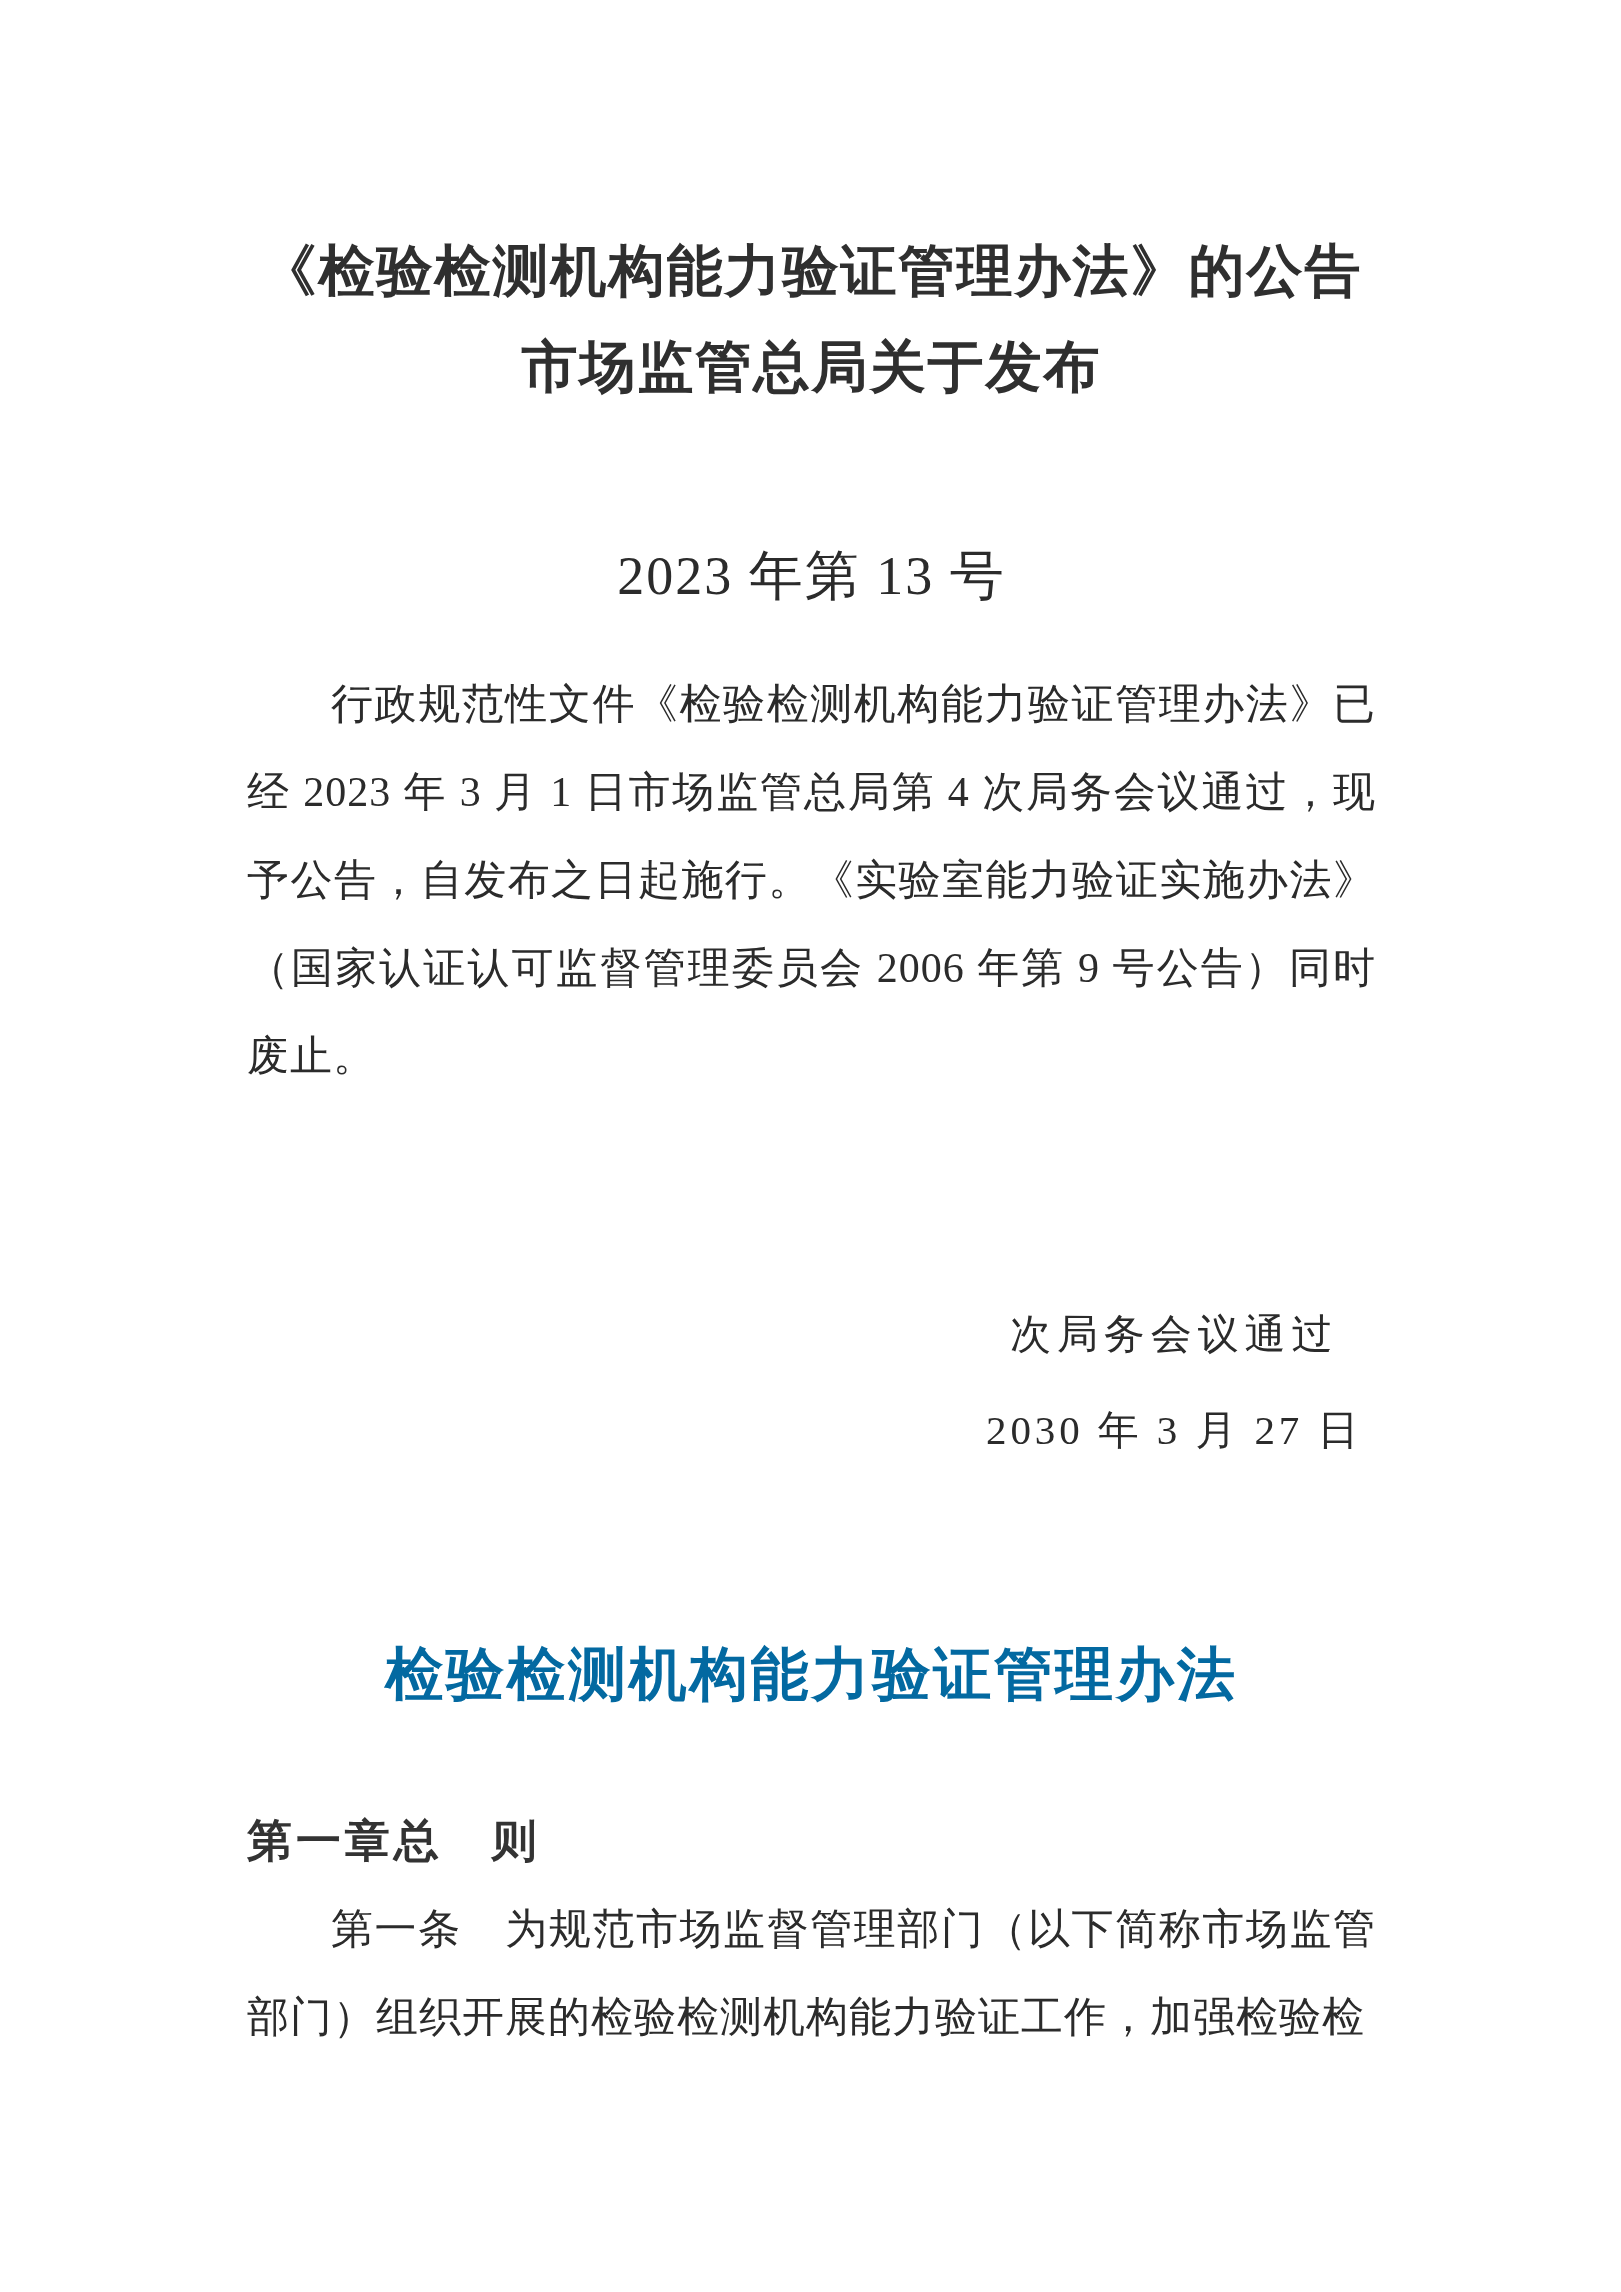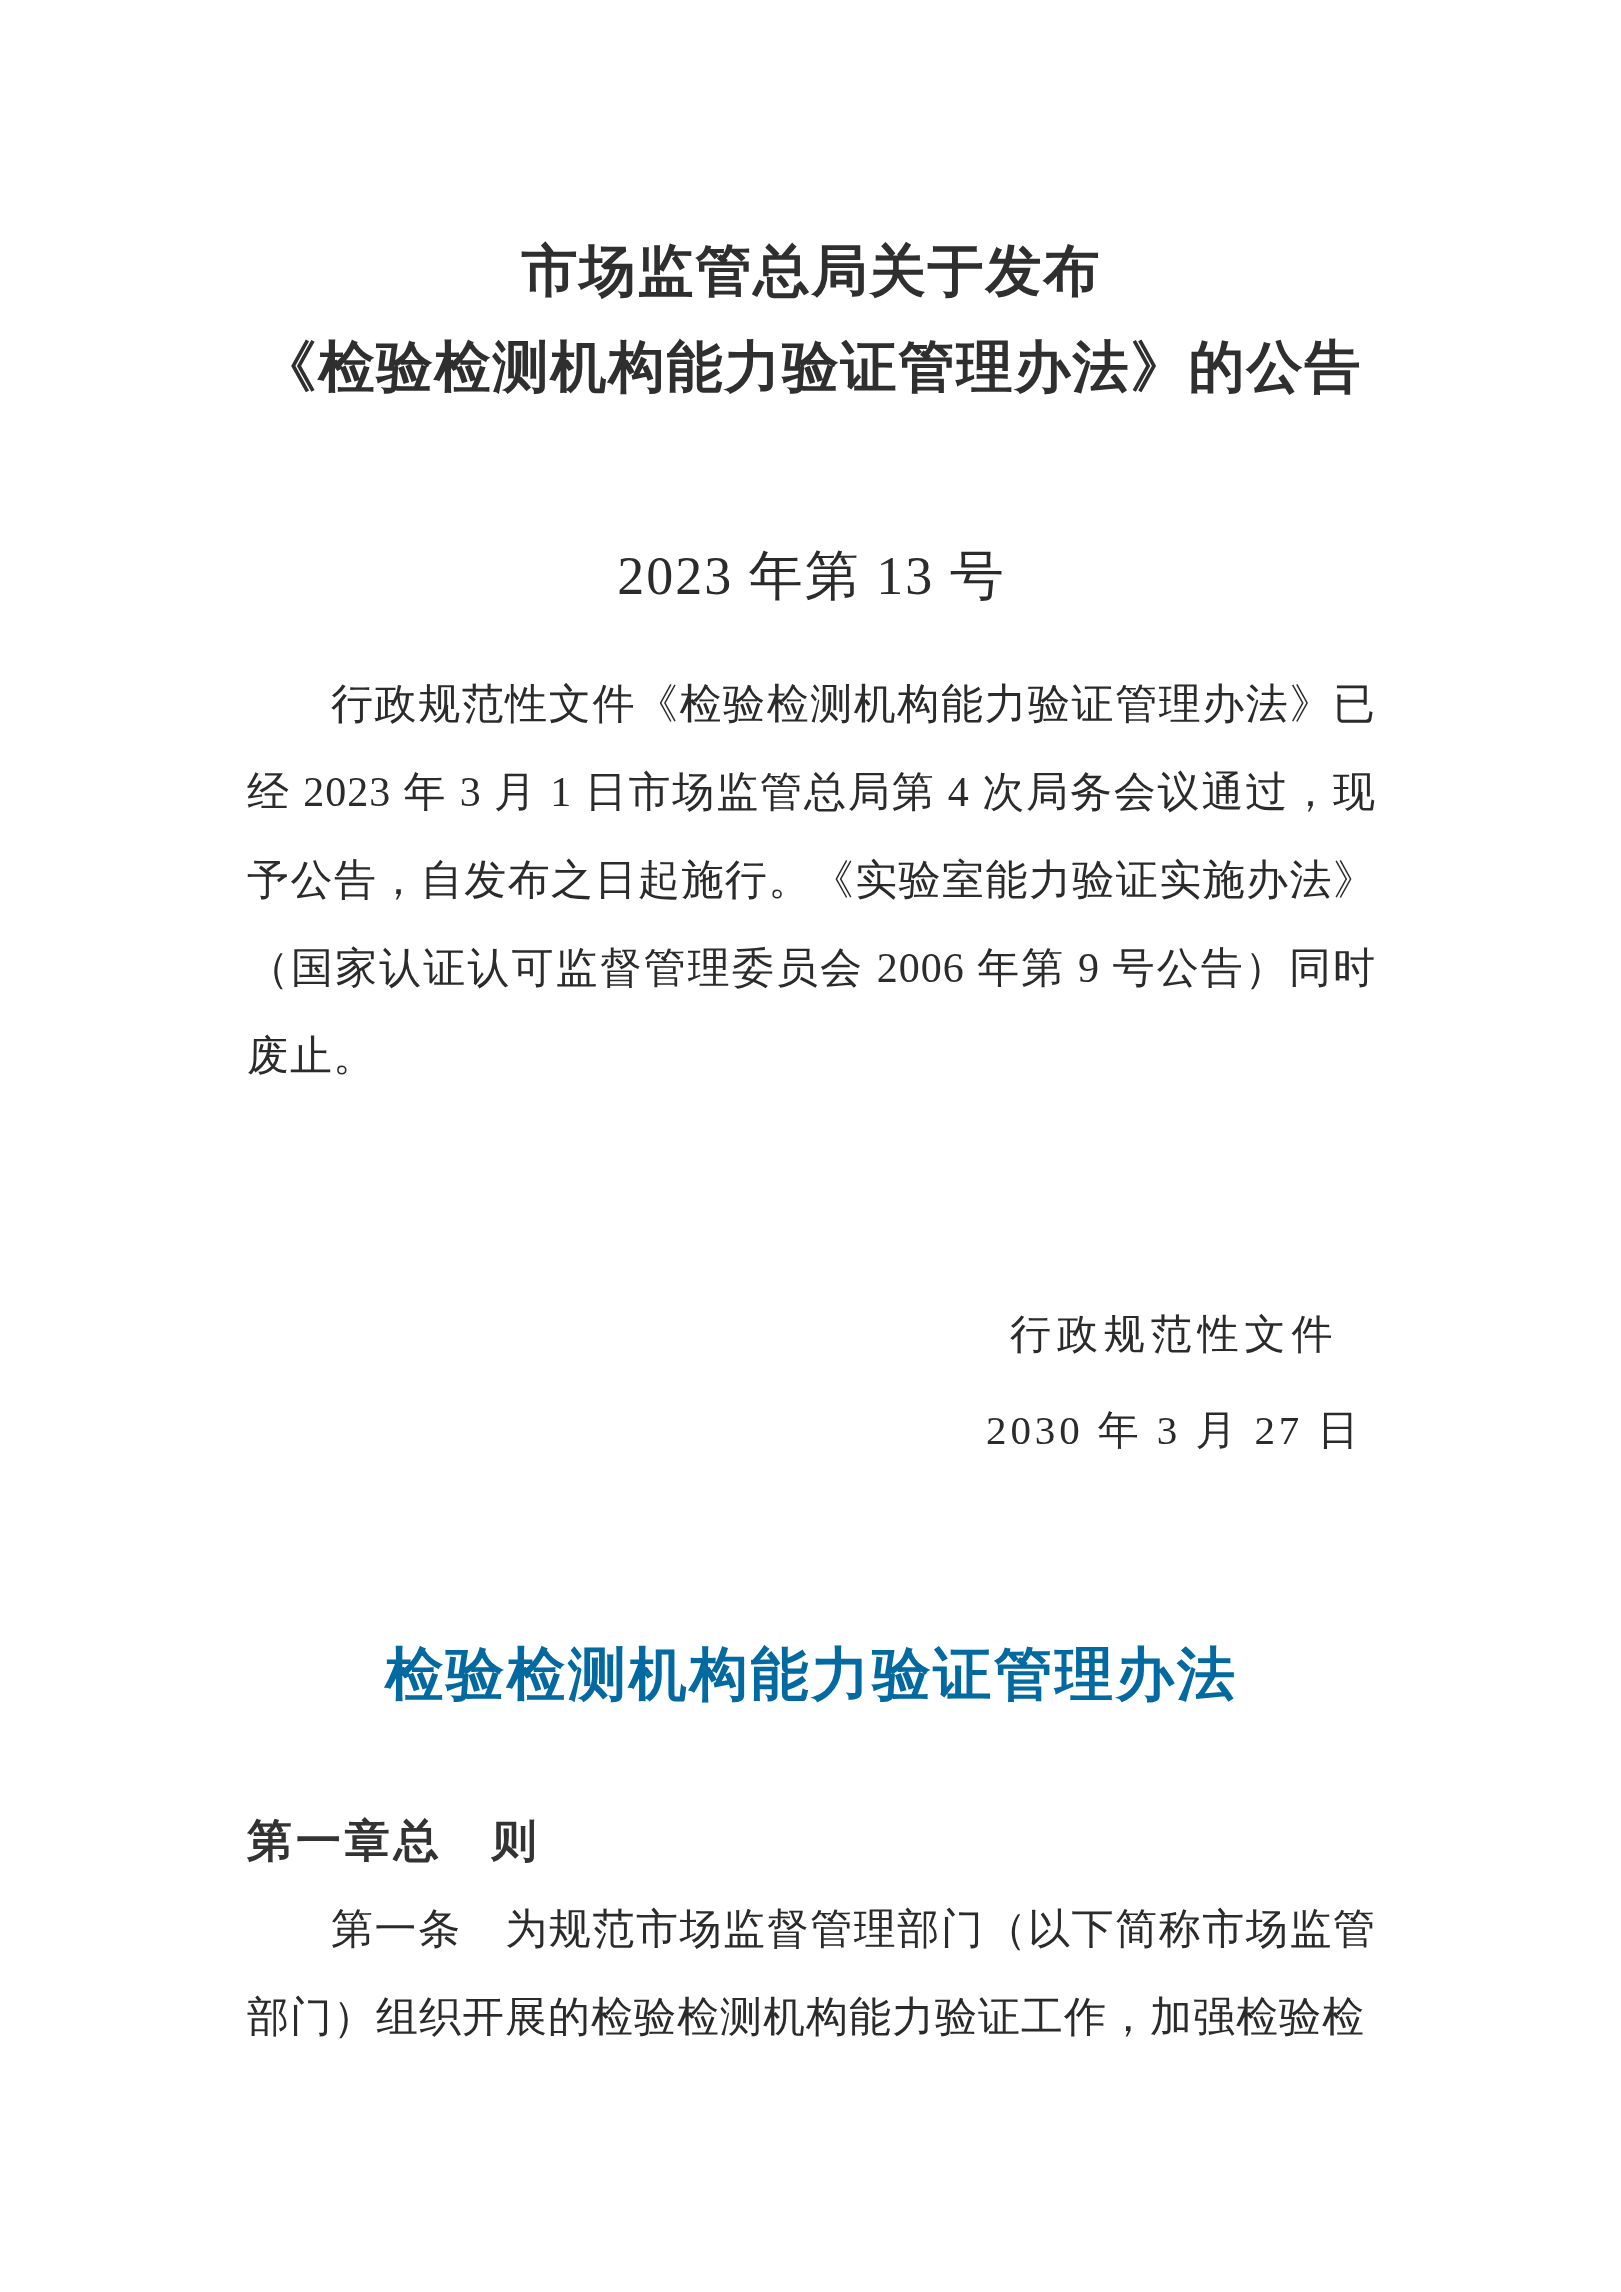--- a/index.html
+++ b/index.html
@@ -72,30 +72,30 @@
   .article-para {
     margin-top: 15.7px;
   }
 </style>
 </head>
 <body>
 
 <div class="page">
 
   <h1 class="announcement-title">
+    <span class="t-line">《检验检测机构能力验证管理办法》的公告</span>
     <span class="t-line">市场监管总局关于发布</span>
-    <span class="t-line">《检验检测机构能力验证管理办法》的公告</span>
   </h1>
 
   <p class="doc-number">2023 年第 13 号</p>
 
   <p class="body-para">行政规范性文件《检验检测机构能力验证管理办法》已经 2023 年 3 月 1 日市场监管总局第 4 次局务会议通过，现予公告，自发布之日起施行。《实验室能力验证实施办法》（国家认证认可监督管理委员会 2006 年第 9 号公告）同时废止。</p>
 
   <div class="signature-block">
-    <div class="signature-agency">行政规范性文件</div>
+    <div class="signature-agency">次局务会议通过</div>
     <div class="signature-date">2030 年 3 月 27 日</div>
   </div>
 
   <h2 class="regulation-title">检验检测机构能力验证管理办法</h2>
 
   <h3 class="chapter-heading">第一章总　则</h3>
 
   <p class="body-para article-para">第一条　为规范市场监督管理部门（以下简称市场监管部门）组织开展的检验检测机构能力验证工作，加强检验检</p>
 
 </div>

